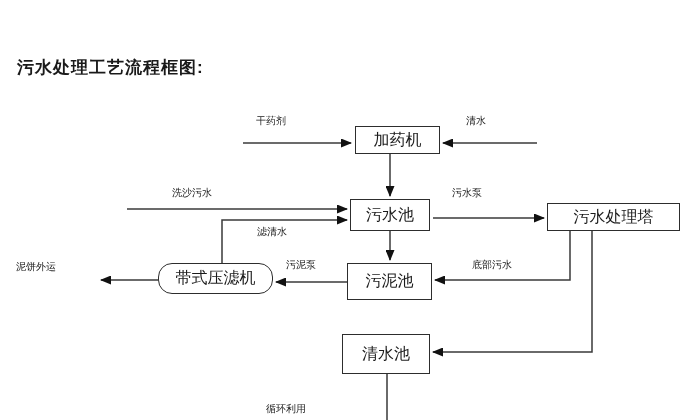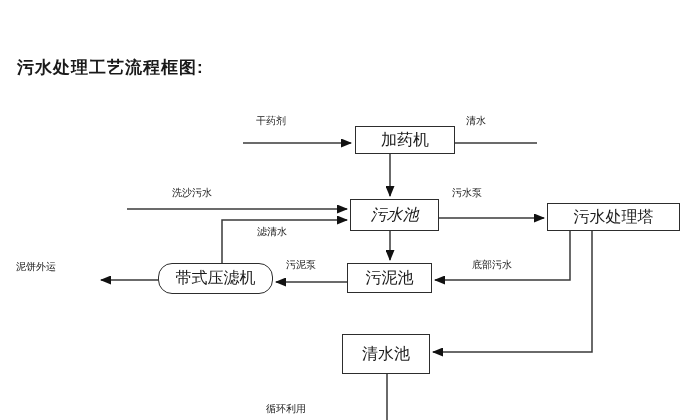--- a/index.html
+++ b/index.html
@@ -32,24 +32,24 @@
     position: absolute;
     box-sizing: border-box;
     border: 1.5px solid #2d2d2d;
     background: #ffffff;
     display: flex;
     align-items: center;
     justify-content: center;
     font-size: 16px;
     white-space: nowrap;
   }
-  .node-dosing        { left: 355px; top:  90px; width:  100px; height: 28px; }
-  .node-sewage-pool   { left: 350px; top: 163px; width:  89px; height: 32px; font-style: italic; }
+  .node-dosing        { left: 355px; top:  90px; width:  85px; height: 28px; }
+  .node-sewage-pool   { left: 350px; top: 163px; width:  80px; height: 32px; }
   .node-tower         { left: 547px; top: 167px; width: 133px; height: 28px; }
-  .node-sludge-pool   { left: 347px; top: 227px; width:  85px; height: 30px; justify-content: center; }
+  .node-sludge-pool   { left: 347px; top: 227px; width:  85px; height: 37px; justify-content: center; }
   .node-belt-press    { left: 158px; top: 227px; width: 115px; height: 31px; border-radius: 14px; }
   .node-clean-pool    { left: 342px; top: 298px; width:  88px; height: 40px; }
   .edge-label {
     position: absolute;
     font-size: 10px;
     white-space: nowrap;
     background: #ffffff;
   }
   .lbl-dry-agent     { left: 256px; top:  78px; }
   .lbl-clean-water   { left: 466px; top:  78px; }

